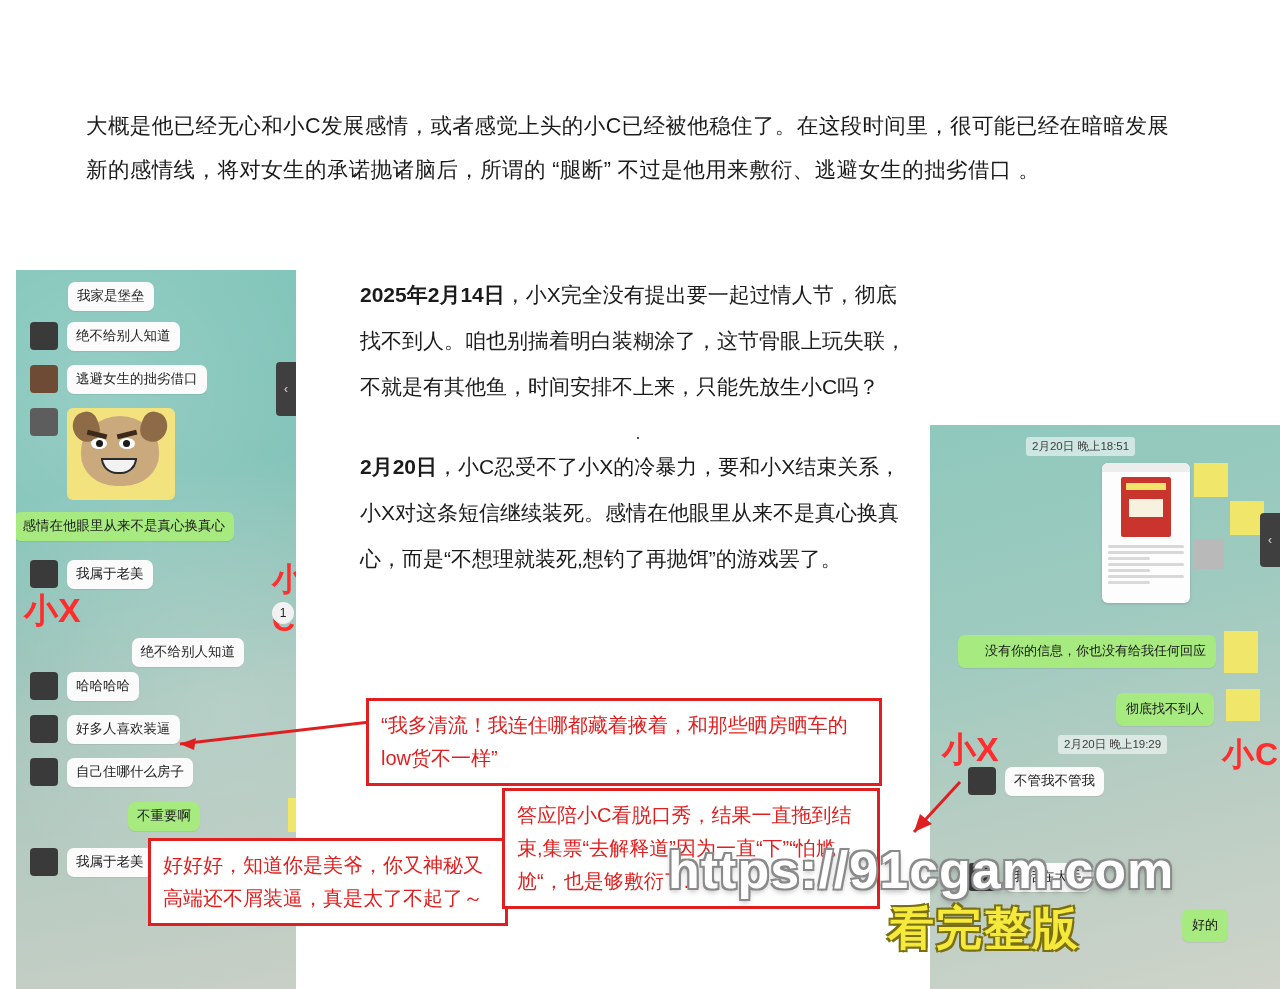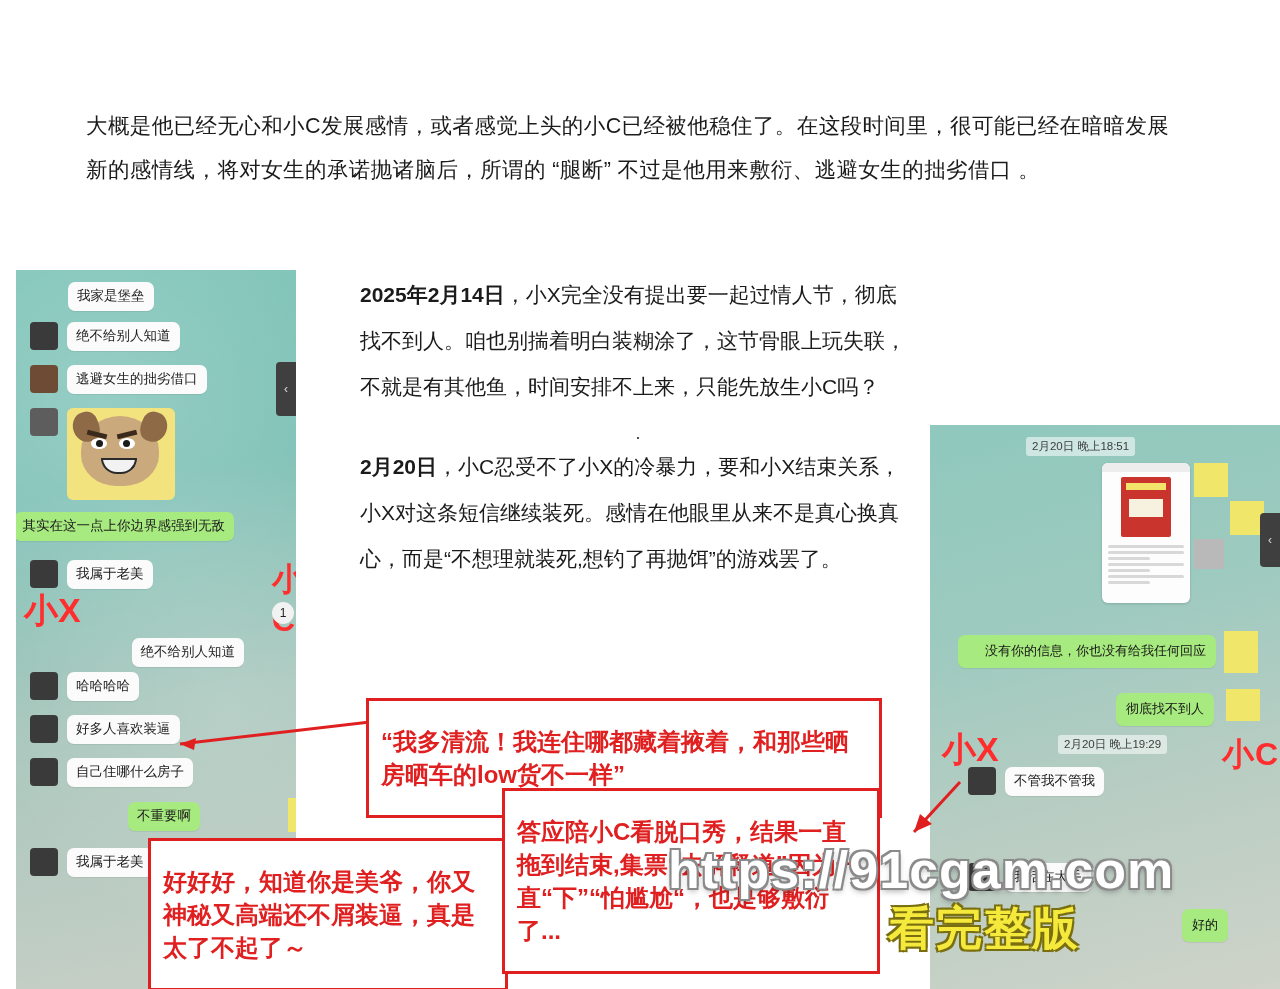--- a/index.html
+++ b/index.html
@@ -189,24 +189,24 @@
     color: #161616;
     box-shadow: 0 1px 1px rgba(0,0,0,0.07);
   }
 
   
   .callout {
     position: absolute;
     border: 3px solid #e02020;
     background: #ffffff;
     color: #e02020;
-    font-size: 24px;
+    font-size: 20px;
     line-height: 33px;
-    padding: 24px 12px;
-    font-weight: bold;
+    padding: 8px 12px;
+    font-weight: normal;
   }
   .arrow-svg { position: absolute; overflow: visible; }
 
   
   .wm-url {
     position: absolute;
     left: 668px; top: 840px;
     font-size: 52px;
     font-weight: bold;
     color: #ffffff;
@@ -264,21 +264,21 @@
           <div class="brow r"></div>
         <div class="eye l"></div>
           <div class="eye r"></div>
         <div class="pup l"></div>
           <div class="pup r"></div>
         <div class="mouth"></div>
       </div>
     </div>
 
     <div class="msg-row row-right" style="right:62px; top:242px;">
-      <div class="bub green" style="margin-right:0;">其实在这一点上你边界感强到无敌</div>
+      <div class="bub green" style="margin-right:0;">感情在他眼里从来不是真心换真心</div>
     </div>
     <div class="yellow-block" style="left:296px; top:238px; width:38px; height:36px;"></div>
 
     <div class="msg-row" style="left:14px; top:290px;">
       <div class="av dark"></div>
       <div class="bub">我属于老美</div>
     </div>
 
     <div class="label-xiaoc" style="left:256px; top:288px;">小C</div>
     <div class="label-xiaox" style="left:8px; top:318px;">小X</div>

